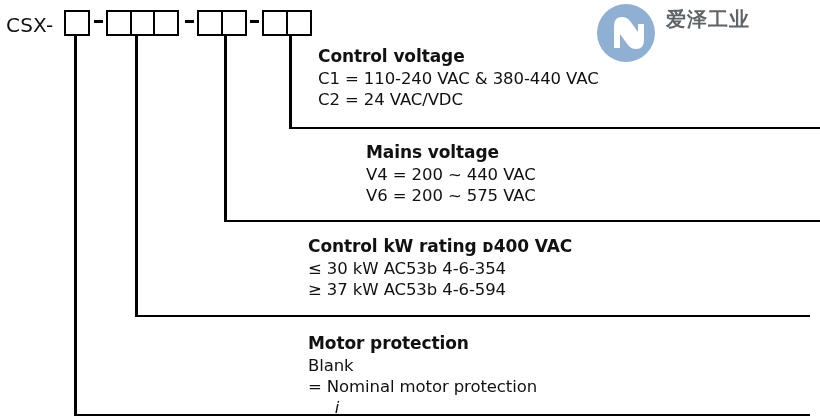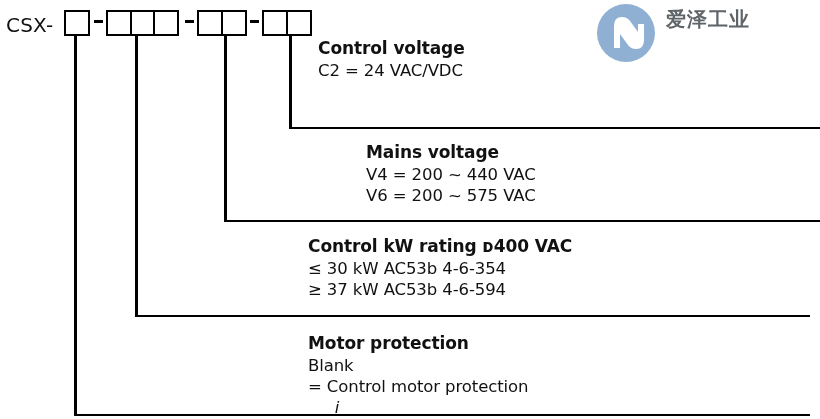--- a/index.html
+++ b/index.html
@@ -114,42 +114,43 @@
 
   <div class="vline" style="left:135px;top:34px;height:283px;"></div>
   <div class="hline" style="left:135px;top:314.5px;width:675px;"></div>
 
   <div class="vline" style="left:224px;top:34px;height:188px;"></div>
   <div class="hline" style="left:224px;top:219.5px;width:596px;"></div>
 
   <div class="vline" style="left:289px;top:34px;height:95px;"></div>
   <div class="hline" style="left:289px;top:126.5px;width:531px;"></div>
 
-  <div class="block" style="left:318px;top:38px;">
+  <div class="block" style="left:318px;top:46px;">
     <h3>Control voltage</h3>
+    <div class="line">C1 = 110-240 VAC &amp; 380-440 VAC</div>
     <div class="line">C2 = 24 VAC/VDC</div>
   </div>
 
   <div class="block" style="left:318px;top:142px;margin-left:48px;">
     <h3>Mains voltage</h3>
     <div class="line">V4 = 200 ~ 440 VAC</div>
     <div class="line">V6 = 200 ~ 575 VAC</div>
   </div>
 
   <div class="block" style="left:308px;top:236px;">
     <h3>Control kW rating ᴅ400 VAC</h3>
     <div class="line">≤ 30 kW AC53b 4-6-354</div>
     <div class="line">≥ 37 kW AC53b 4-6-594</div>
   </div>
 
   <div class="block" style="left:308px;top:333px;">
     <h3>Motor protection</h3>
     <div class="line mp-row">
       <span class="mp-key">Blank</span>
-      <span>= Control motor protection</span>
+      <span>= Nominal motor protection</span>
     </div>
     <div class="line mp-row">
       <span class="mp-key ital">i</span>
     </div>
   </div>
 
   <div class="logo">
     <div class="logo-mark">
       <svg viewBox="0 0 60 60" width="60" height="60" aria-hidden="true">
         <circle cx="30" cy="30" r="29" fill="#8fb0d3"></circle>

